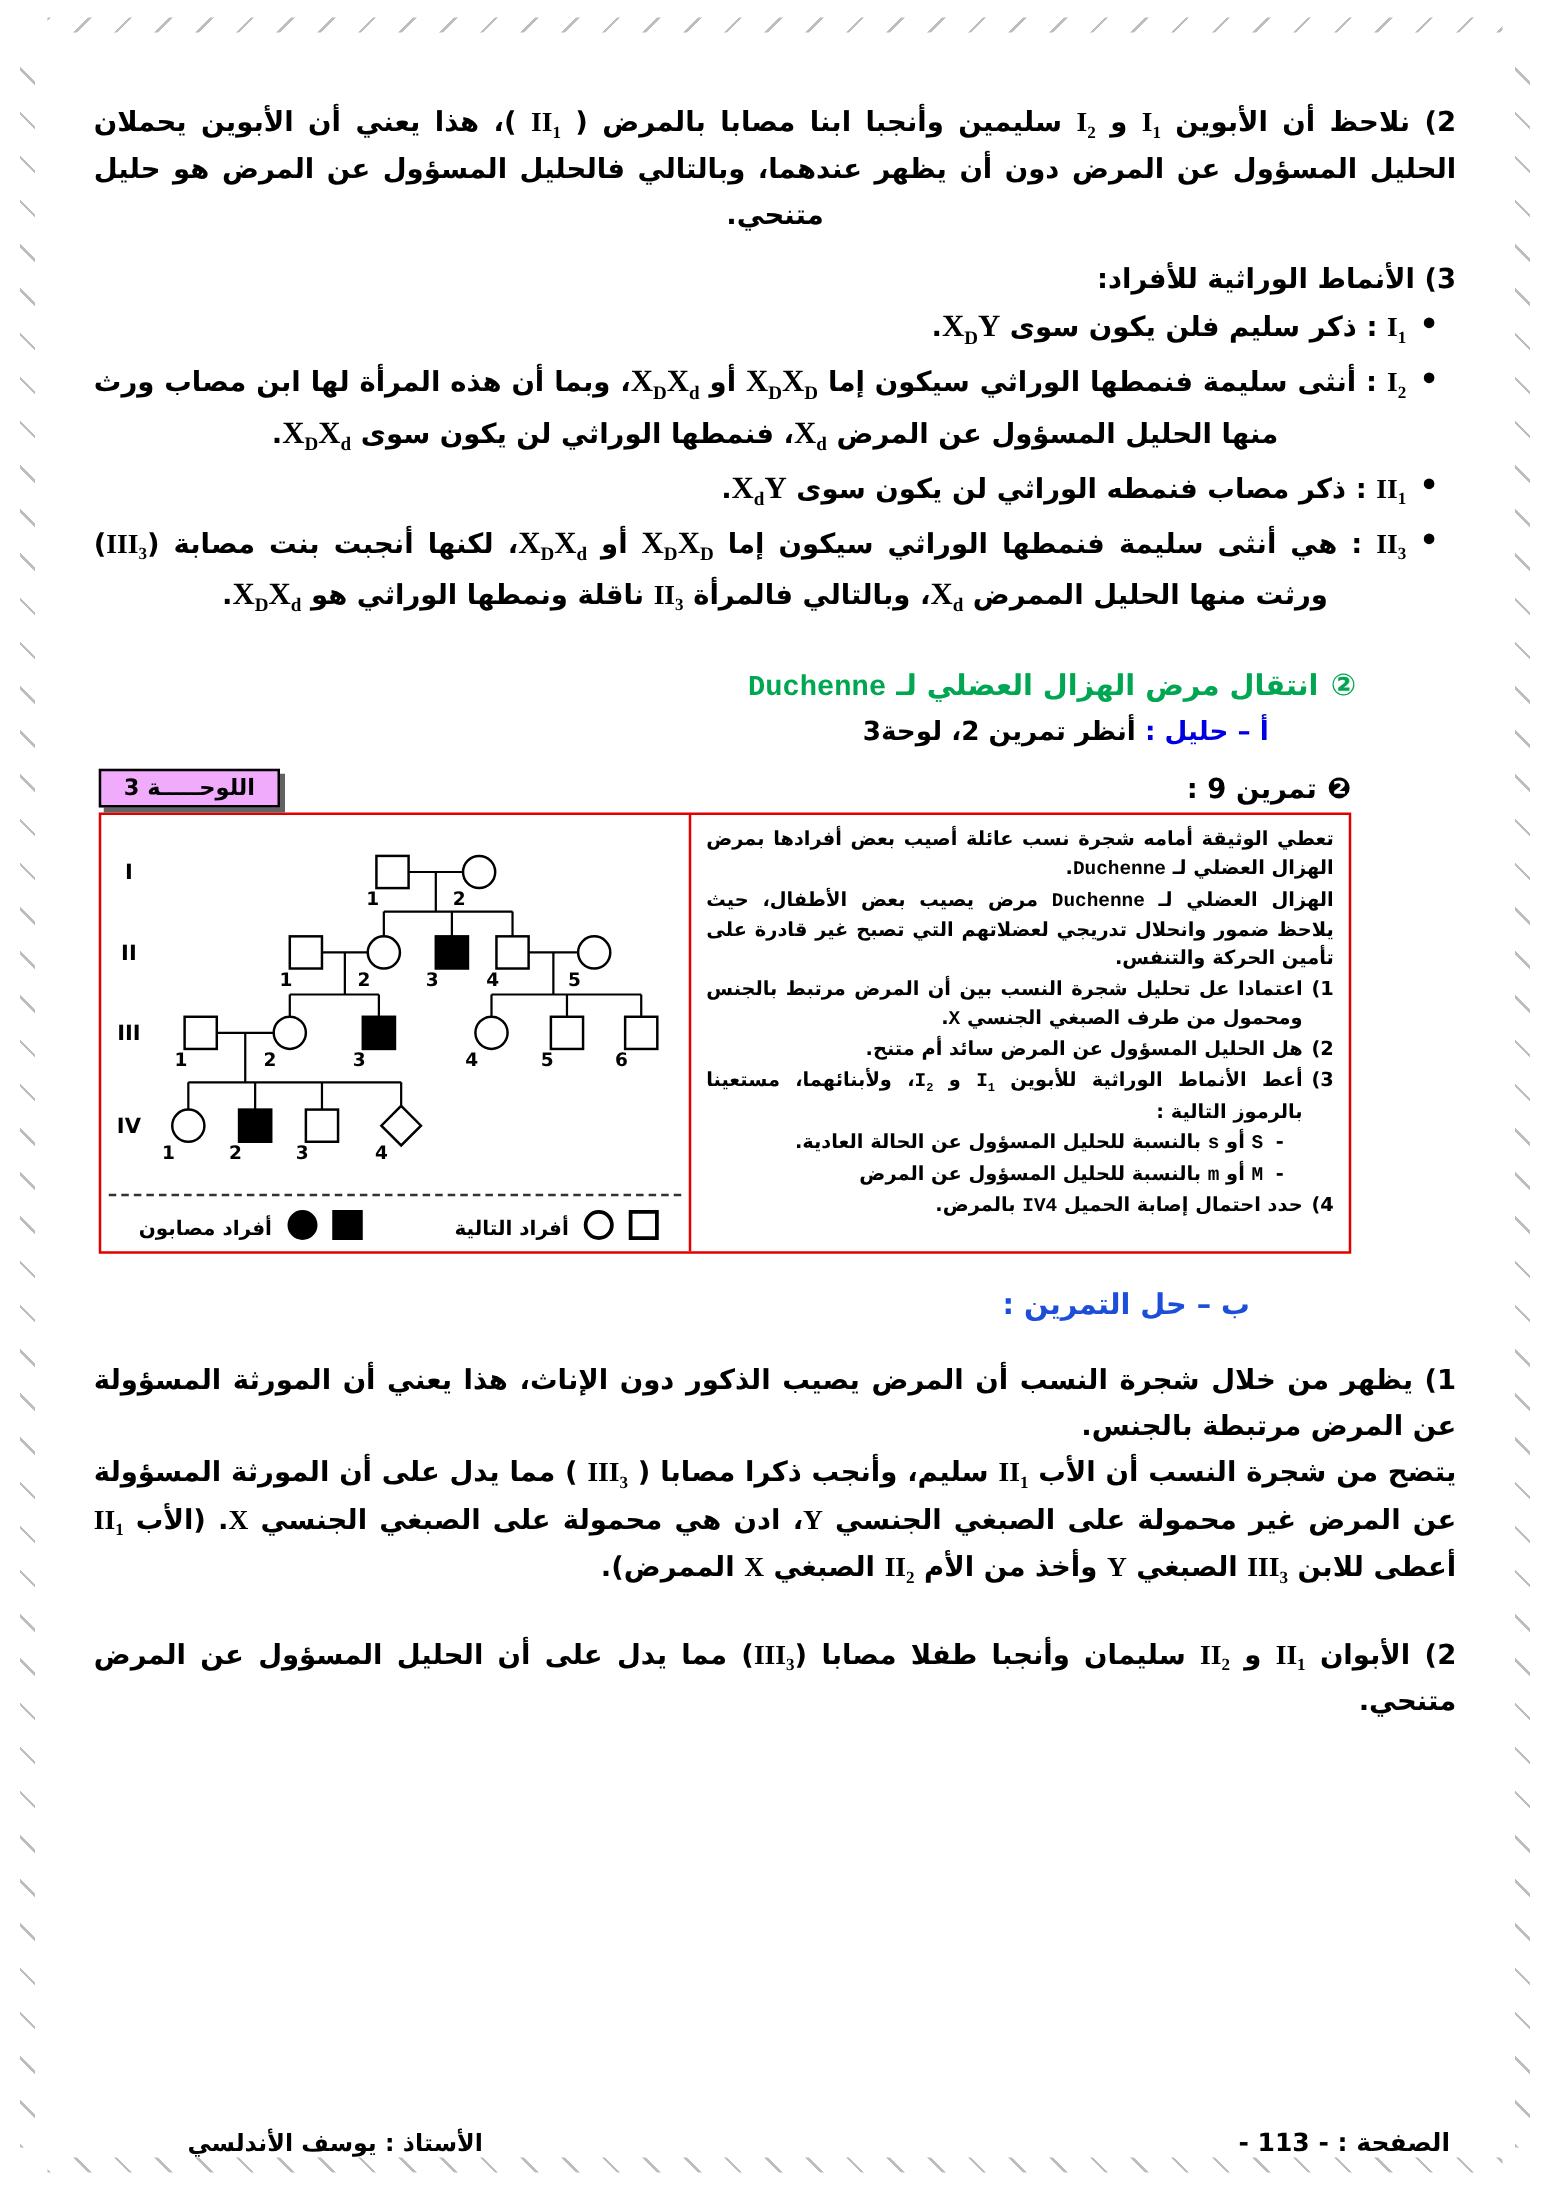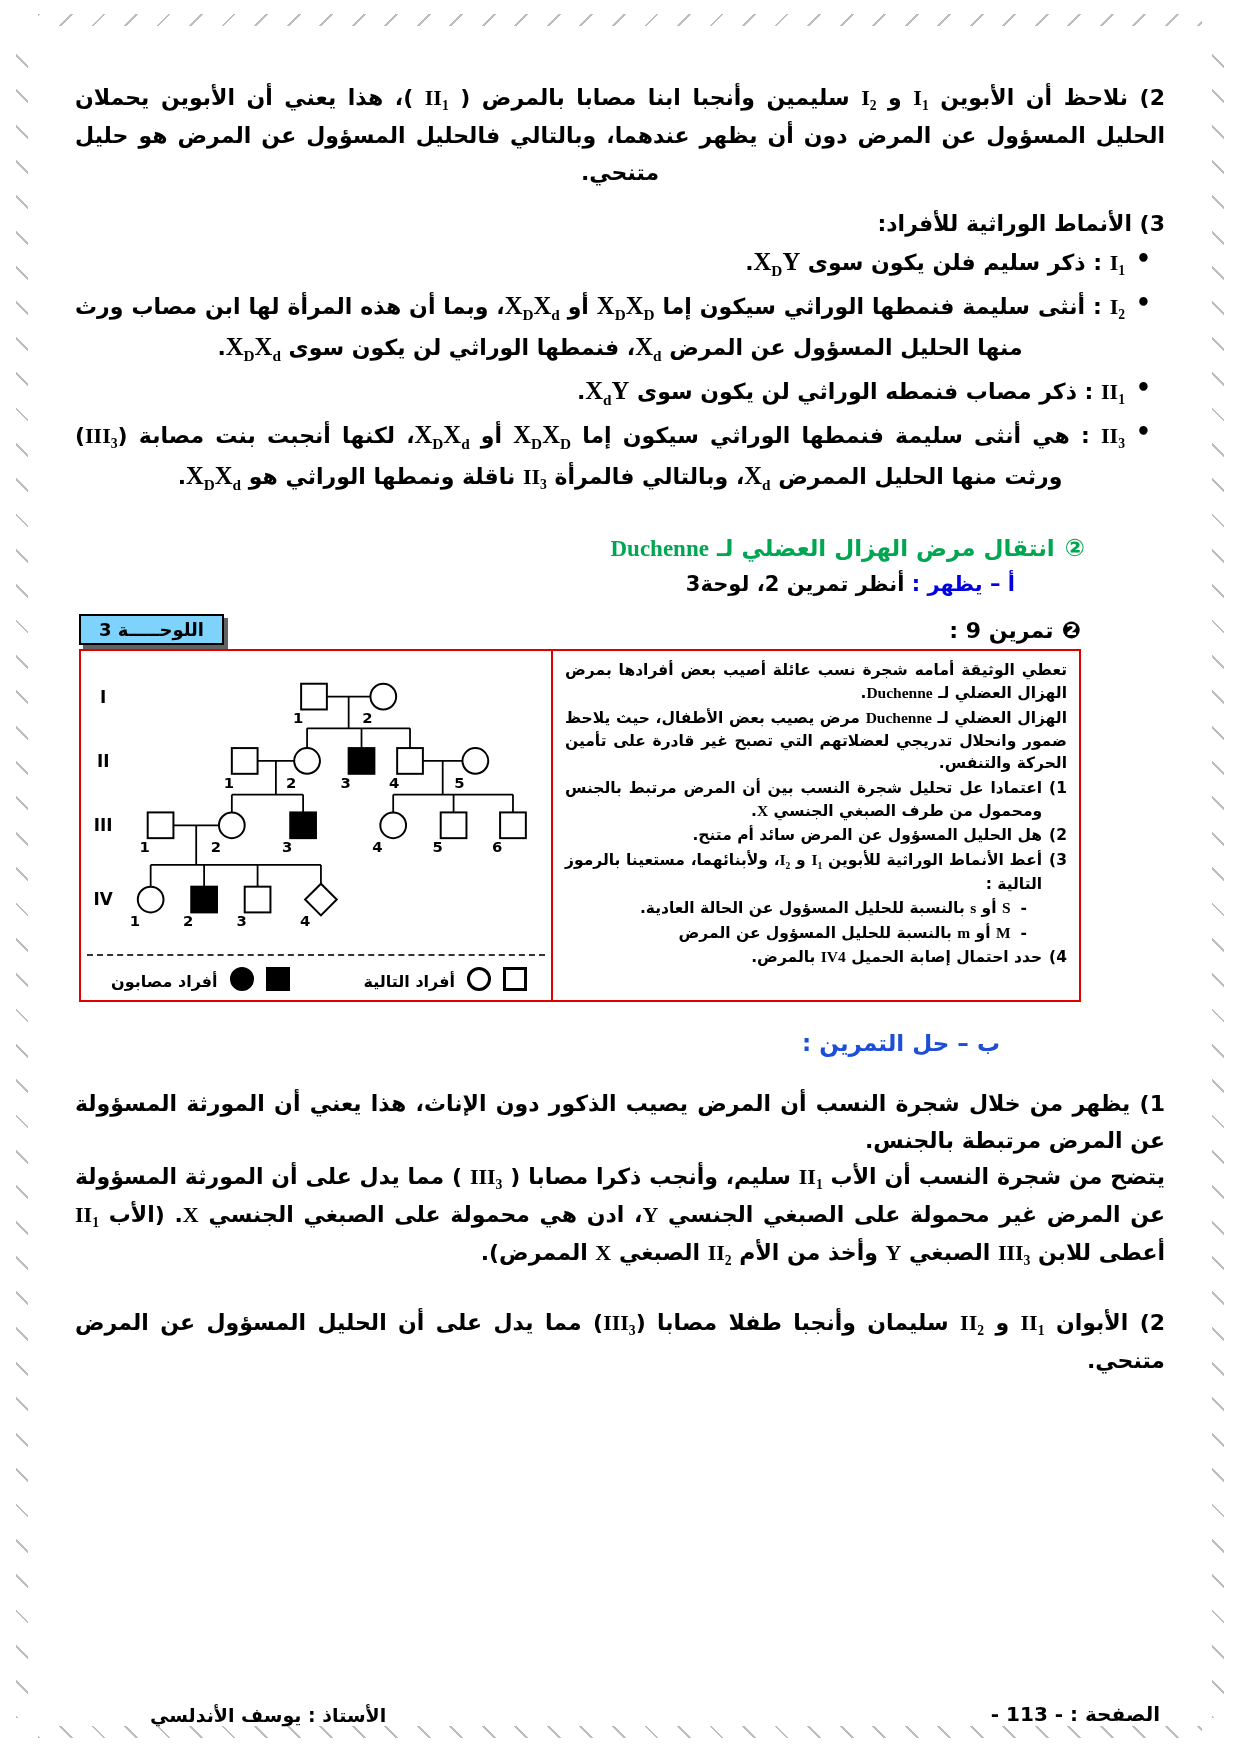--- a/index.html
+++ b/index.html
@@ -23,29 +23,29 @@
 
   .bullets{list-style:none;margin-top:6px;}
   .bullets li{position:relative;font-size:22px;font-weight:700;line-height:1.62;text-indent:40px;margin-bottom:2px;}
   .bullets li::before{content:'•';position:absolute;right:14px;top:-2px;font-size:24px;text-indent:0;}
   .bullets li.short{text-align:right;}
   .bullets li.long{text-align:justify;text-align-last:center;}
 
   .lat{font-family:"Liberation Serif",serif;font-weight:700;}
   .gt{font-family:"Liberation Serif",serif;font-weight:700;font-size:1.12em;}
   .lat sub,.gt sub,.latb sub{font-size:.62em;font-weight:700;}
-  .latb{font-family:Liberation Serif, serif;font-weight:700;}
+  .latb{font-family:Liberation Mono, monospace;font-weight:700;}
   .blue{color:#0000e0;}
 
   .green-title{color:#00a651;font-size:23px;font-weight:700;width:max-content;max-width:100%;margin:36px 80px 0 auto;}
   .circled{margin-left:10px;font-size:24px;}
   .ref-line{font-size:21px;font-weight:700;width:max-content;max-width:100%;margin:10px 150px 0 auto;}
 
   .plate-row{display:flex;direction:ltr;justify-content:space-between;align-items:flex-end;width:1002px;margin:18px 84px 0 auto;}
-  .plate-tab{background:#7dd3fc;border:2px solid #000;box-shadow:4px 4px 0 rgba(70,70,70,.85);font-size:18px;font-weight:700;padding:3px 18px;direction:rtl;}
+  .plate-tab{background:#f0abfc;border:2px solid #000;box-shadow:4px 4px 0 rgba(70,70,70,.85);font-size:18px;font-weight:700;padding:3px 18px;direction:rtl;}
   .exo-label{font-size:22px;font-weight:700;direction:rtl;padding-bottom:2px;}
   .exo-num{margin-left:8px;font-size:23px;}
 
   .plate{width:1002px;margin:4px 84px 0 auto;border:2px solid #e00000;display:flex;direction:ltr;background:#fff;}
   .plate-left{width:470px;display:flex;flex-direction:column;padding:6px 0 4px;}
   #pedigree-svg{width:466px;height:295px;display:block;}
   .ped-num{font-family:"DejaVu Sans",sans-serif;font-size:15px;font-weight:700;}
   .ped-gen{font-family:"DejaVu Sans",sans-serif;font-size:17px;font-weight:700;}
   .dashed{border-top:2px dashed #333;margin:2px 6px 0;}
   .legend{display:flex;align-items:flex-end;direction:ltr;padding:11px 22px 5px 30px;gap:12px;}
@@ -90,21 +90,21 @@
       <li class="short"><span class="lat" dir="ltr">I<sub>1</sub></span> : ذكر سليم فلن يكون سوى <span class="gt" dir="ltr">X<sub>D</sub>Y</span>.</li>
       <li class="long"><span class="lat" dir="ltr">I<sub>2</sub></span> : أنثى سليمة فنمطها الوراثي سيكون إما <span class="gt" dir="ltr">X<sub>D</sub>X<sub>D</sub></span> أو <span class="gt" dir="ltr">X<sub>D</sub>X<sub>d</sub></span>، وبما أن هذه المرأة لها ابن  مصاب ورث منها الحليل المسؤول عن المرض <span class="gt" dir="ltr">X<sub>d</sub></span>، فنمطها الوراثي لن يكون سوى <span class="gt" dir="ltr">X<sub>D</sub>X<sub>d</sub></span>.</li>
       <li class="short"><span class="lat" dir="ltr">II<sub>1</sub></span> : ذكر مصاب فنمطه الوراثي لن يكون سوى <span class="gt" dir="ltr">X<sub>d</sub>Y</span>.</li>
       <li class="long"><span class="lat" dir="ltr">II<sub>3</sub></span> : هي أنثى سليمة فنمطها الوراثي سيكون إما <span class="gt" dir="ltr">X<sub>D</sub>X<sub>D</sub></span> أو <span class="gt" dir="ltr">X<sub>D</sub>X<sub>d</sub></span>، لكنها أنجبت بنت مصابة (<span class="lat" dir="ltr">III<sub>3</sub></span>) ورثت منها الحليل الممرض <span class="gt" dir="ltr">X<sub>d</sub></span>، وبالتالي فالمرأة <span class="lat" dir="ltr">II<sub>3</sub></span> ناقلة ونمطها الوراثي هو <span class="gt" dir="ltr">X<sub>D</sub>X<sub>d</sub></span>.</li>
     </ul>
 
     <div class="green-title">
       <span class="circled">②</span><span>انتقال مرض الهزال العضلي لـ <span class="latb" dir="ltr">Duchenne</span></span>
     </div>
 
-    <div class="ref-line"><span class="blue">أ – يظهر :</span> أنظر تمرين 2، لوحة3</div>
+    <div class="ref-line"><span class="blue">أ – حليل :</span> أنظر تمرين 2، لوحة3</div>
 
     <div class="plate-row">
       <div class="plate-tab">اللوحـــــة 3</div>
       <div class="exo-label">
         <span class="exo-num">❷</span><span>تمرين 9 :</span>
       </div>
     </div>
 
     <div class="plate">
       <div class="plate-left">

